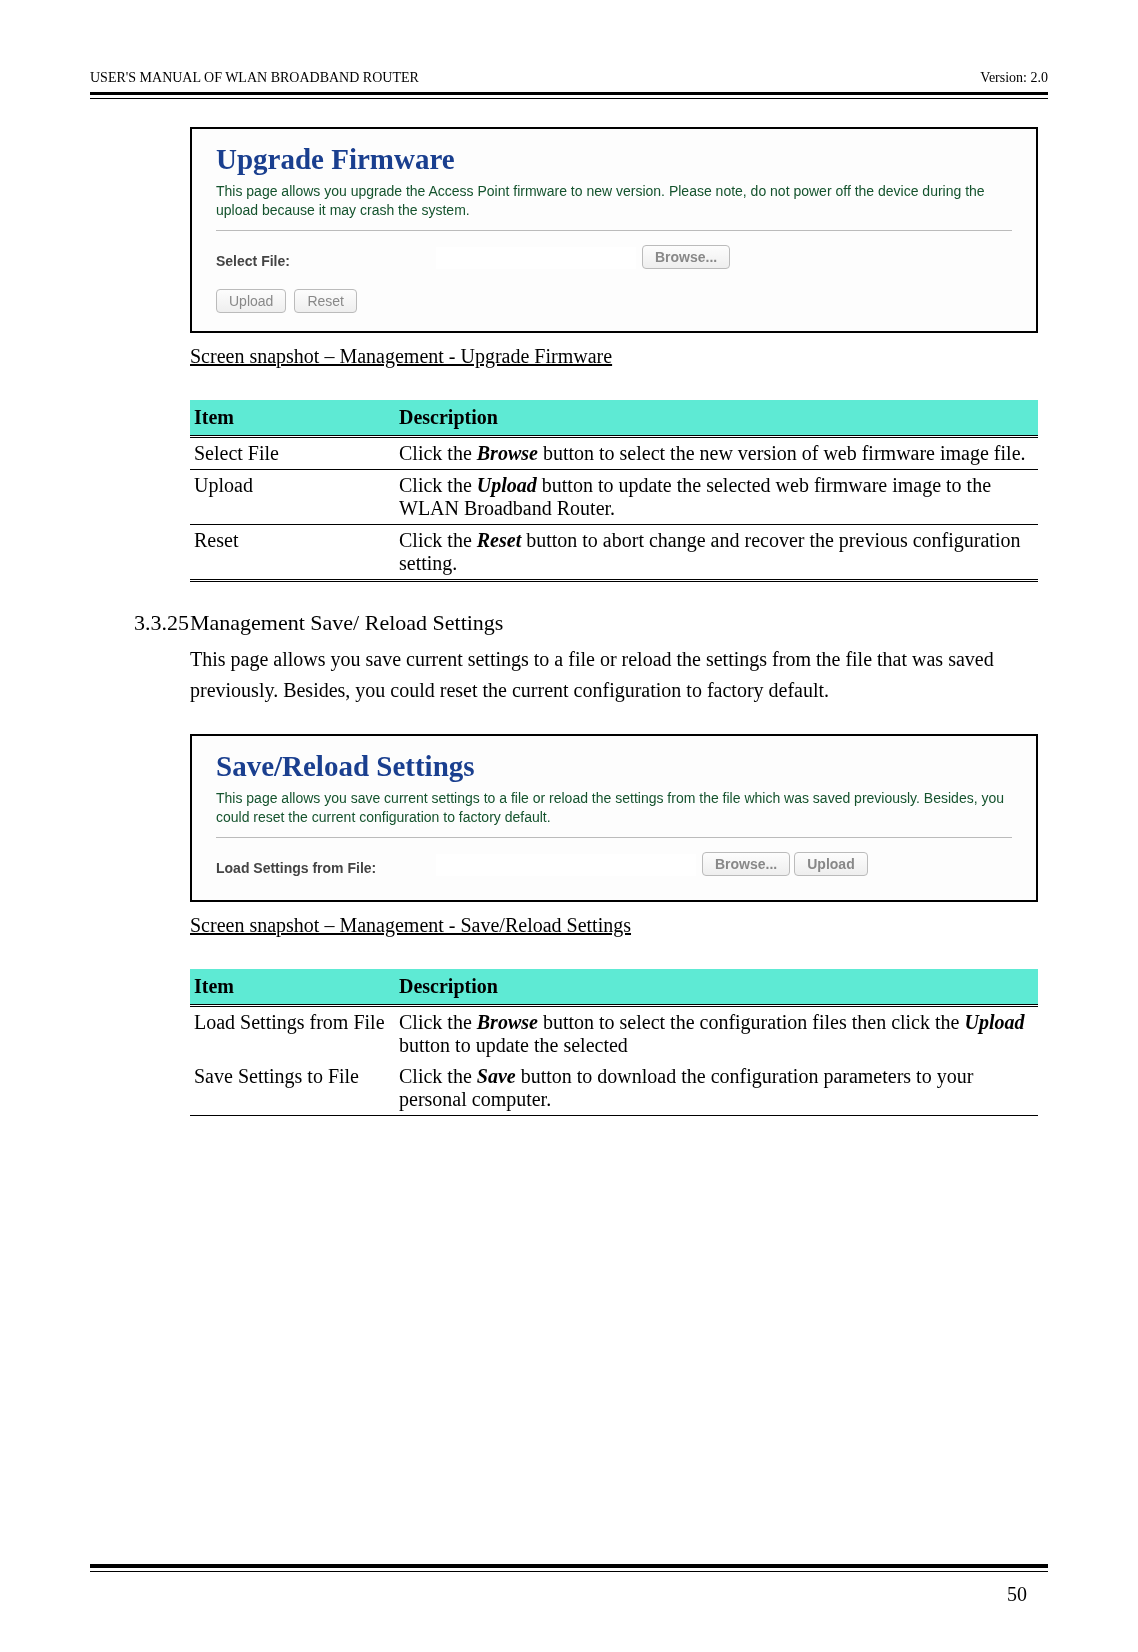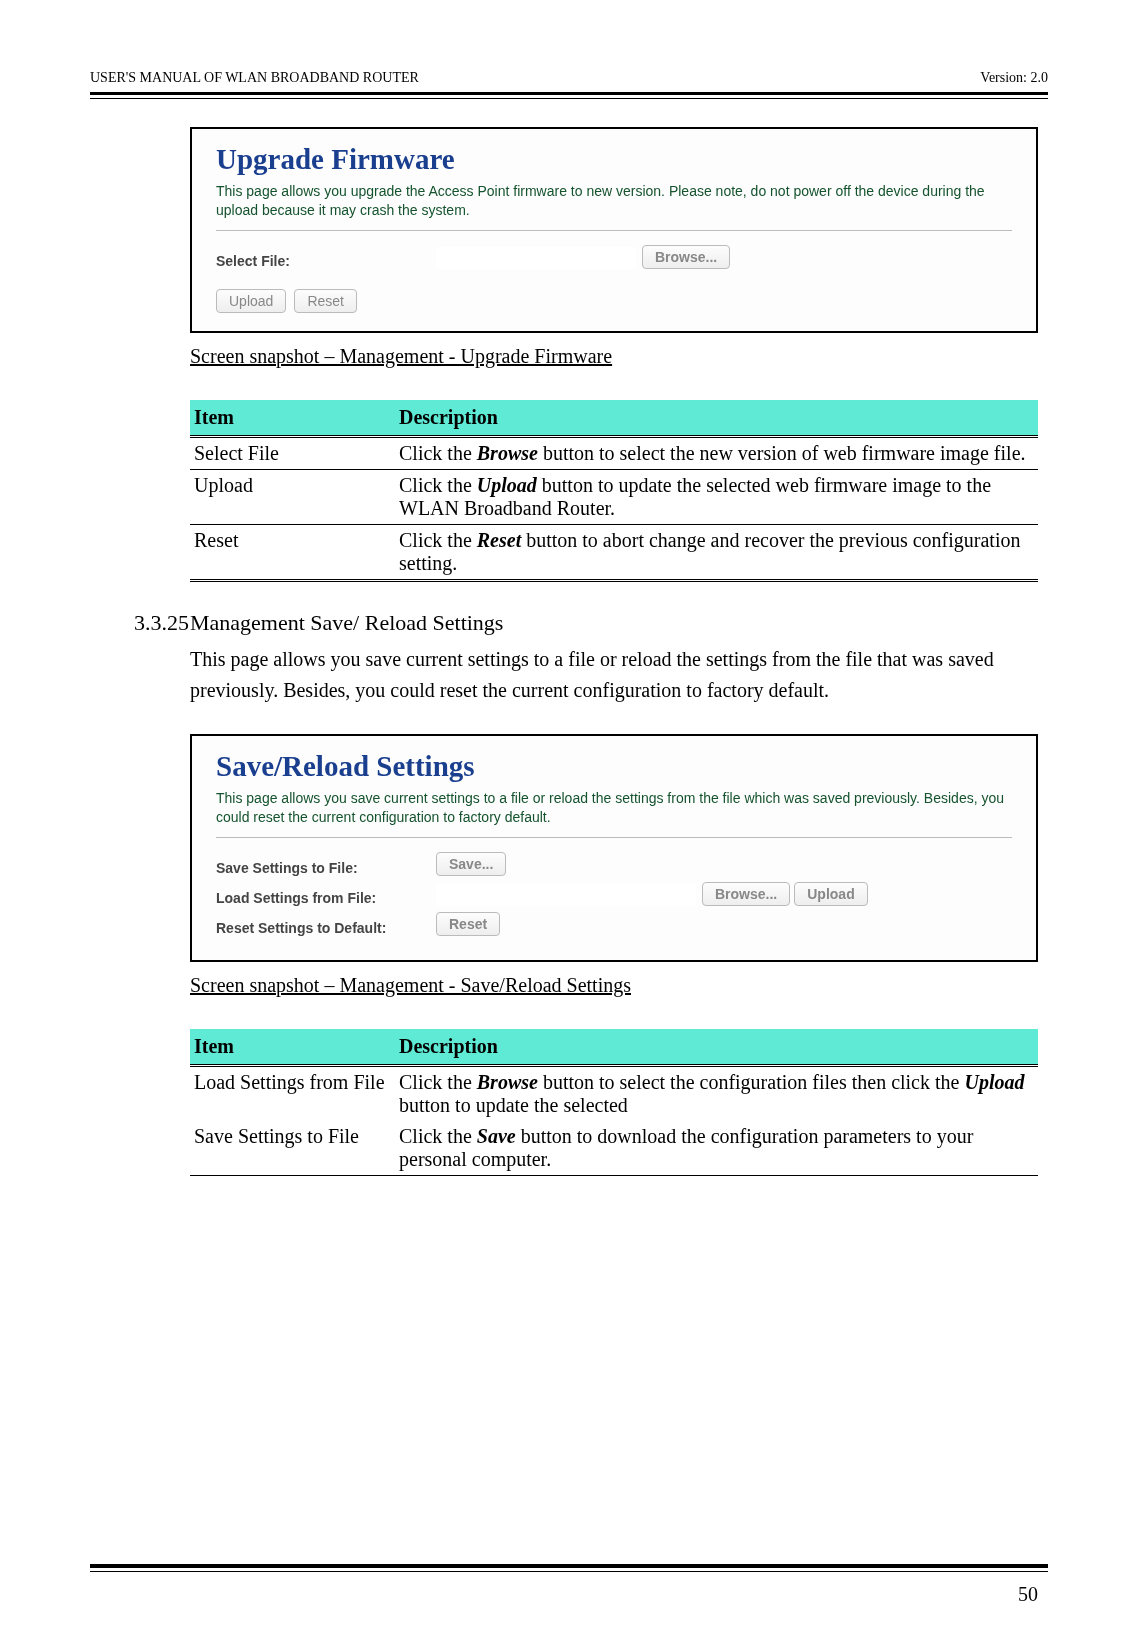--- a/index.html
+++ b/index.html
@@ -127,21 +127,21 @@
   .footer-rule {
     border-top: 4px solid #000;
     border-bottom: 1px solid #000;
     height: 8px;
     position: absolute;
     left: 90px; right: 90px;
     bottom: 80px;
   }
   .page-num {
     position: absolute;
-    right: 100px;
+    right: 111px;
     bottom: 46px;
     font-size: 20px;
   }
 </style>
 </head>
 <body>
 
 <div class="header-row">
   <span>USER'S MANUAL OF WLAN BROADBAND ROUTER</span>
   <span>Version: 2.0</span>
@@ -197,32 +197,24 @@
     <span class="section-num">3.3.25</span>
     <span>Management Save/ Reload Settings</span>
   </div>
   <div class="body-text">This page allows you save current settings to a file or reload the settings from the file that was saved previously. Besides, you could reset the current configuration to factory default.</div>
 
   <div class="panel">
     <div class="panel-title">Save/Reload Settings</div>
     <div class="panel-note">This page allows you save current settings to a file or reload the settings from the file which was saved previously. Besides, you could reset the current configuration to factory default.</div>
     <hr class="panel-hr">
     <div class="field-row">
-      <span class="field-label">Save Settings to File:</span>
-      <span class="btn">Save...</span>
-    </div>
-    <div class="field-row">
       <span class="field-label">Load Settings from File:</span>
       <span class="field-input" style="width:260px"></span>
       <span class="btn">Browse...</span>
       <span class="btn">Upload</span>
-    </div>
-    <div class="field-row">
-      <span class="field-label">Reset Settings to Default:</span>
-      <span class="btn">Reset</span>
     </div>
   </div>
 
   <div class="caption">Screen snapshot – Management - Save/Reload Settings</div>
 
   <table class="data-table" style="margin-bottom:0">
     <colgroup>
         <col style="width:205px">
         <col>
       </colgroup>

